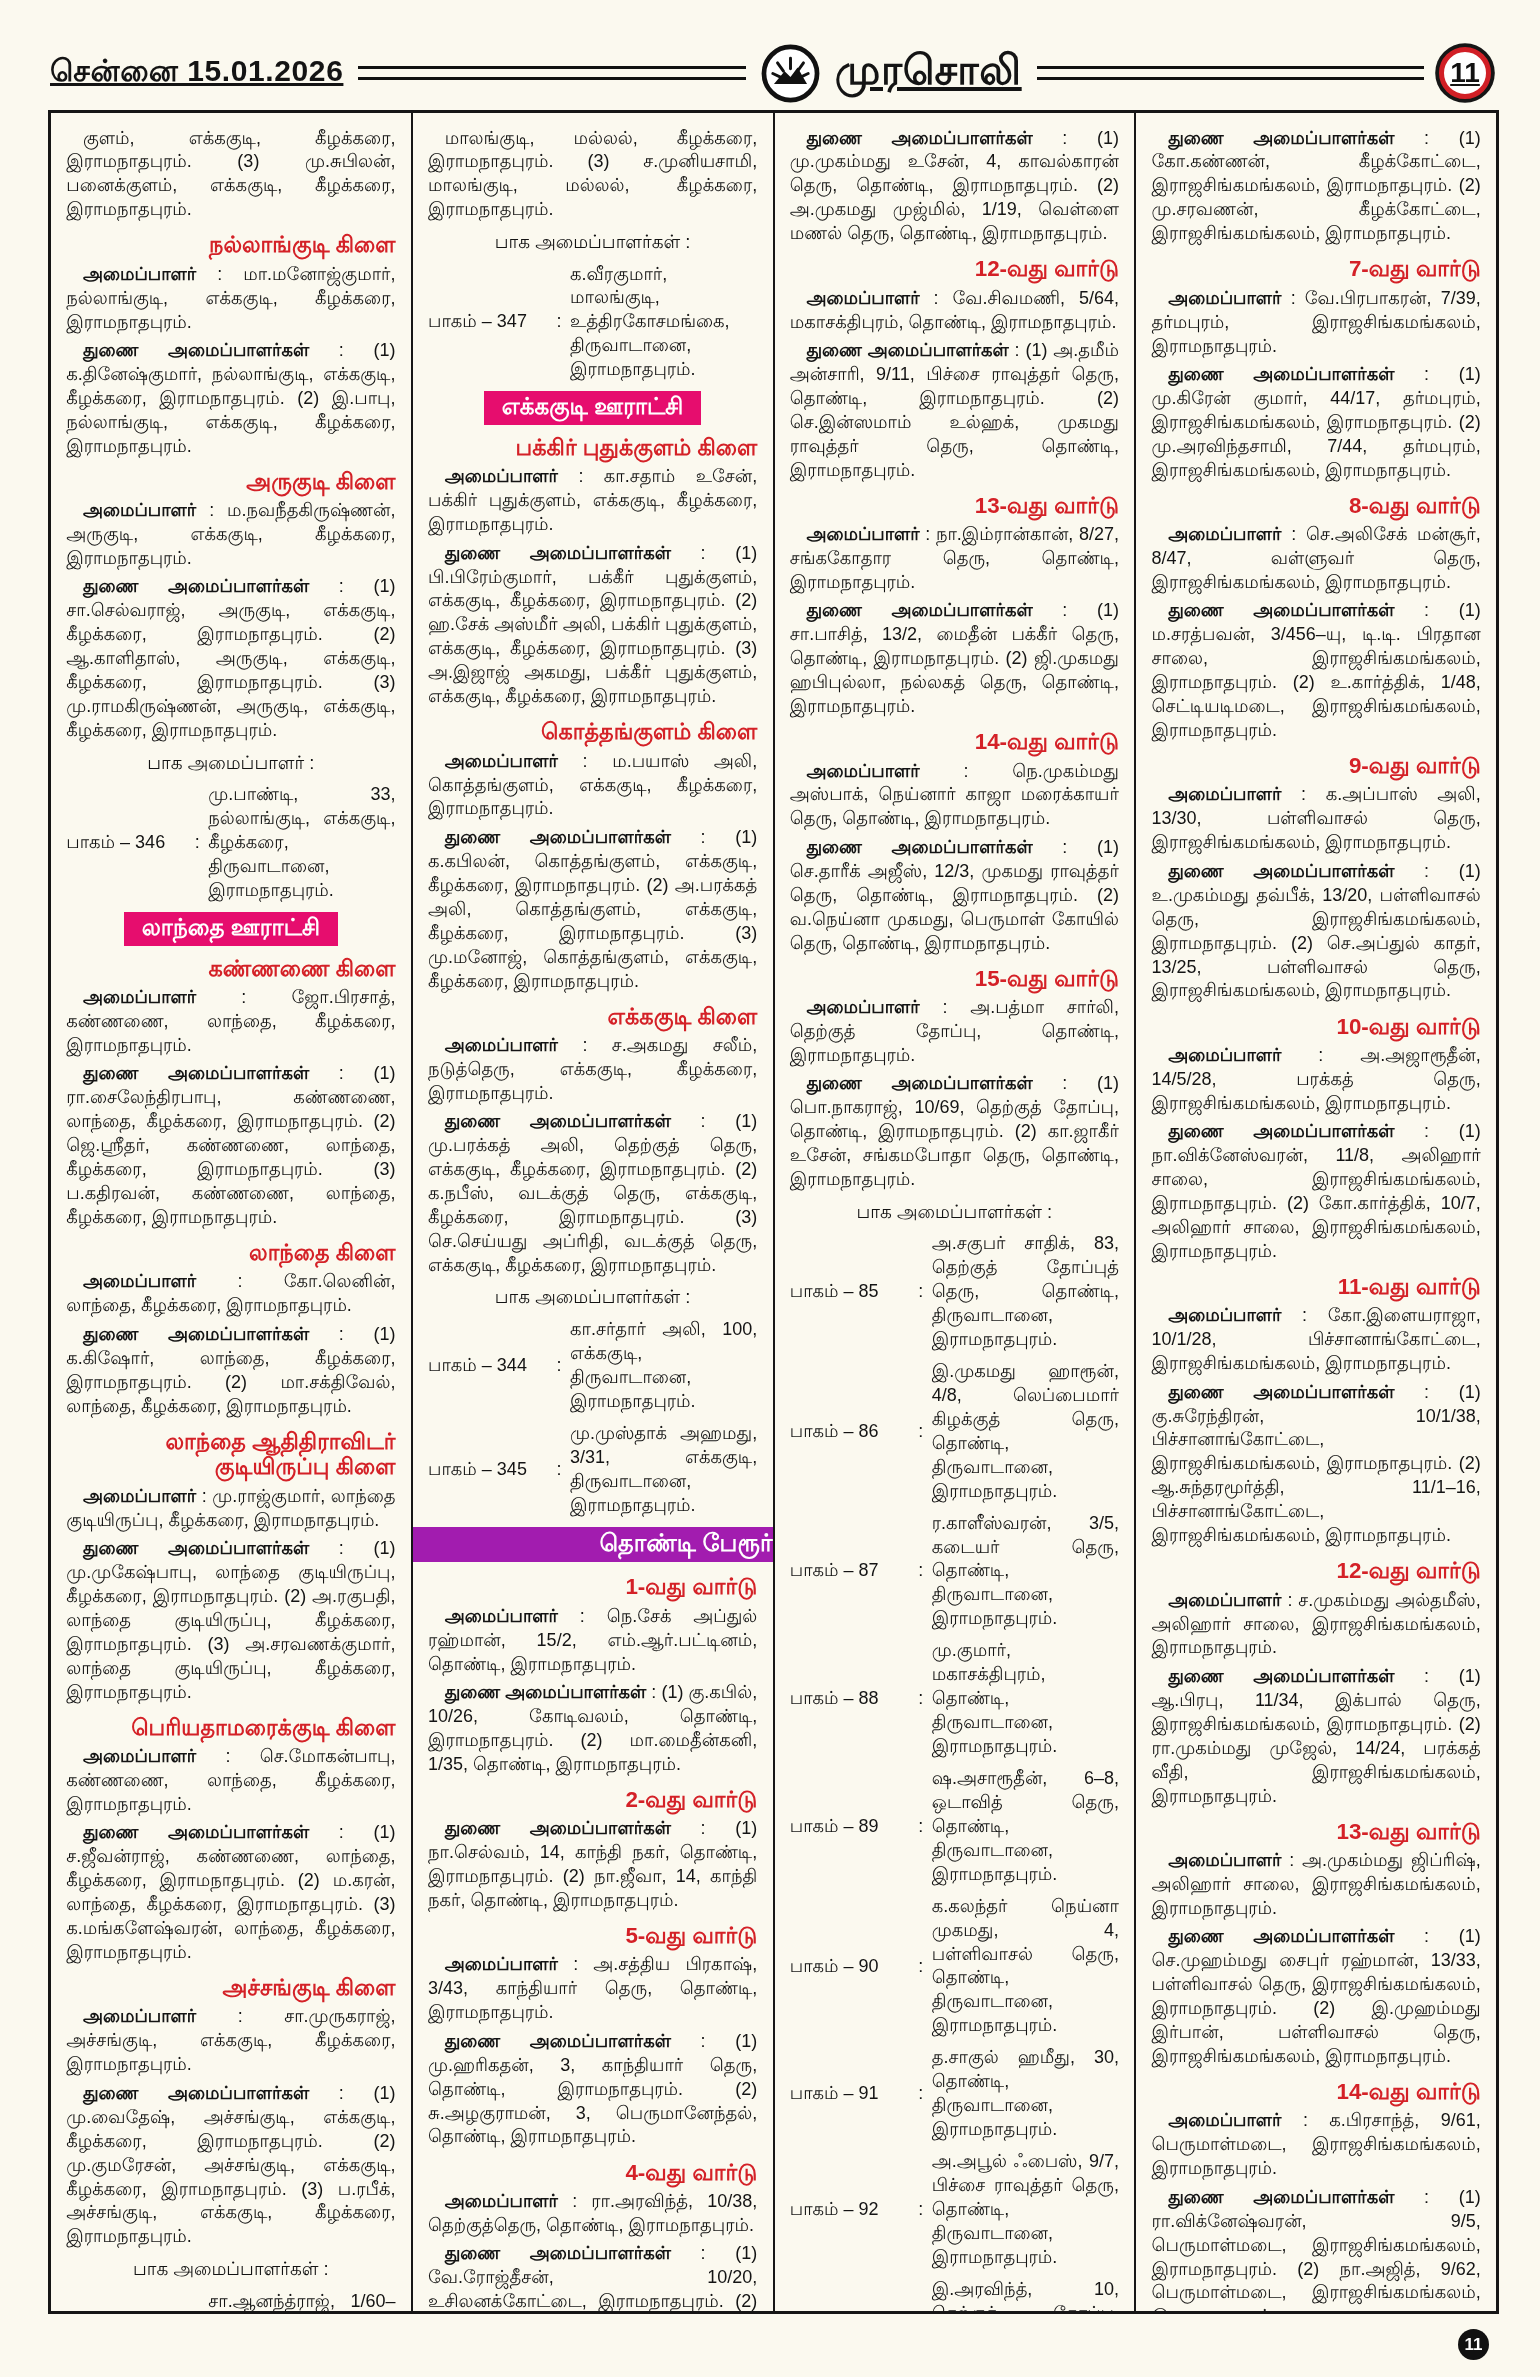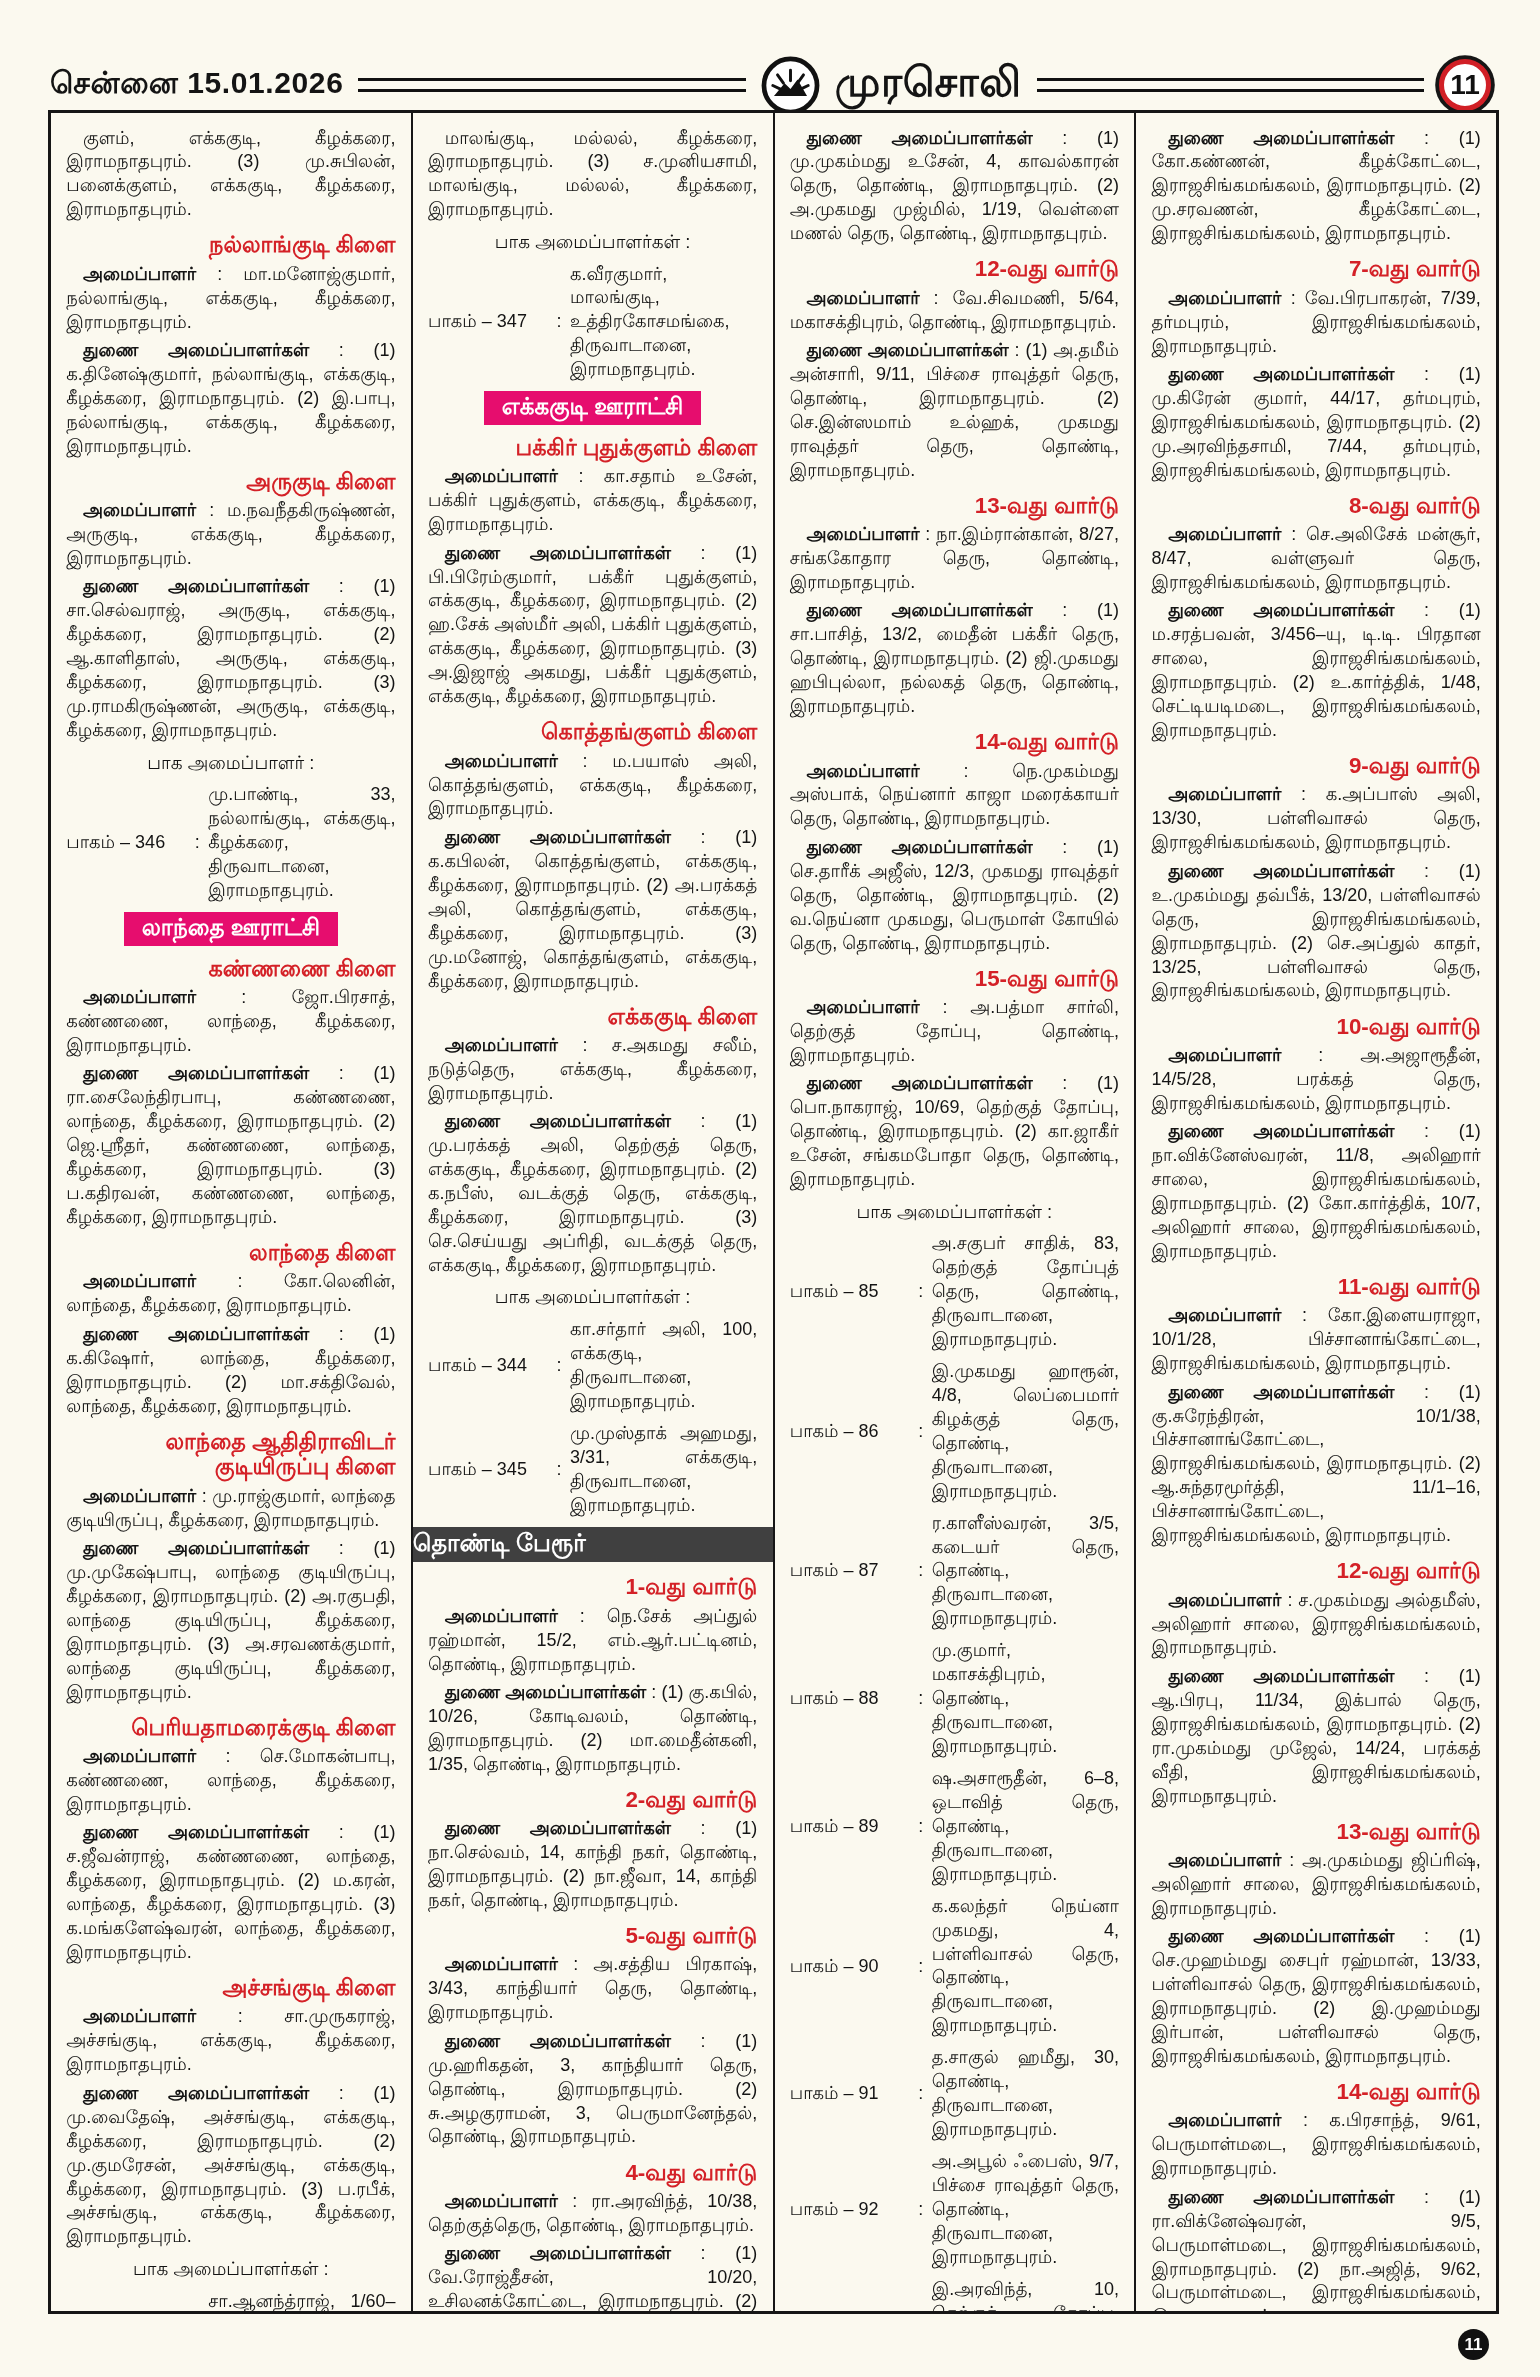--- a/index.html
+++ b/index.html
@@ -1,42 +1,42 @@
 <!DOCTYPE html>
 <html style="font-size:10.2px"><head>
 <meta charset="utf-8">
 <style>
   html,body{margin:0;padding:0;background:#e9e7dc;}
   .page{position:relative;width:1541px;height:2377px;background:#fbf9ef;
         font-family:"Liberation Sans",sans-serif;color:#141414;overflow:hidden;}
   
-  .masthead-row{position:absolute;left:50px;right:50px;top:52px;height:66px;
-        display:flex;align-items:center;gap:15px;}
+  .masthead-row{position:absolute;left:50px;right:50px;top:40px;height:66px;
+        display:flex;align-items:center;gap:15px;text-decoration:underline;}
   .city-date{font-size:30px;font-weight:bold;white-space:nowrap;letter-spacing:0.6px;}
   .head-rule{flex:1 1 auto;height:8.3px;border-top:3.2px solid #111;border-bottom:3.2px solid #111;}
   .logo-circle{width:59px;height:59px;flex:0 0 auto;}
   .paper-name{font-size:41px;font-weight:bold;white-space:nowrap;letter-spacing:0.6px;}
   .pagenum-circle{width:42px;height:42px;flex:0 0 auto;border-radius:50%;background:#fff;
         border:5.7px solid #d11f26;box-shadow:0 0 0 3.8px #161616;display:flex;
         align-items:center;justify-content:center;font-size:28px;font-weight:bold;color:#111;}
   
   .content-box{position:absolute;left:48px;top:110px;width:1445px;height:2198px;
         border:3.2px solid #161616;display:flex;background:#fbf9ef;}
   .col{flex:1 1 0;padding:9px 15.3px 6.4px 15.3px;border-right:2.6px solid #161616;
         overflow:hidden;text-align:justify;font-size:18px;line-height:1.33;}
   .col:last-child{border-right:none;}
   .para{margin:4.5px 0;text-indent:16.6px;}
   .para b{font-weight:bold;}
   .heading{color:#d42127;font-weight:bold;font-size:22.4px;text-align:right;
         margin:10.2px 0 3.8px 0;text-indent:0;line-height:1.15;}
   .subhead{font-weight:normal;font-size:18.5px;text-align:center;margin:7.7px 0 2.6px 0;}
   .union-banner{display:table;margin:9px auto 2.6px auto;background:#e60d6e;color:#fff;
         font-weight:bold;font-size:23px;padding:3.2px 18px 5.1px 18px;line-height:1.1;}
-  .town-banner{background:#404040;color:#fff;font-weight:bold;font-size:24px;
-        text-align:left;margin:9px -15.3px 12px -15.3px;padding:3.8px 0 5.7px 0;line-height:1.1;}
+  .town-banner{background:#a21caf;color:#fff;font-weight:bold;font-size:24px;
+        text-align:right;margin:9px -15.3px 12px -15.3px;padding:3.8px 0 5.7px 0;line-height:1.1;}
   .part{display:flex;margin:8px 0;align-items:center;}
   .part-label{flex:0 0 120px;white-space:nowrap;}
   .part-colon{flex:0 0 22px;text-align:center;}
   .part-text{flex:1 1 auto;text-align:justify;}
   
   .footer-circle{position:absolute;right:52px;bottom:16.6px;width:31px;height:31px;
         border-radius:50%;background:#111;color:#fff;display:flex;align-items:center;
         justify-content:center;font-size:17px;font-weight:bold;}
 </style>
 </head>

